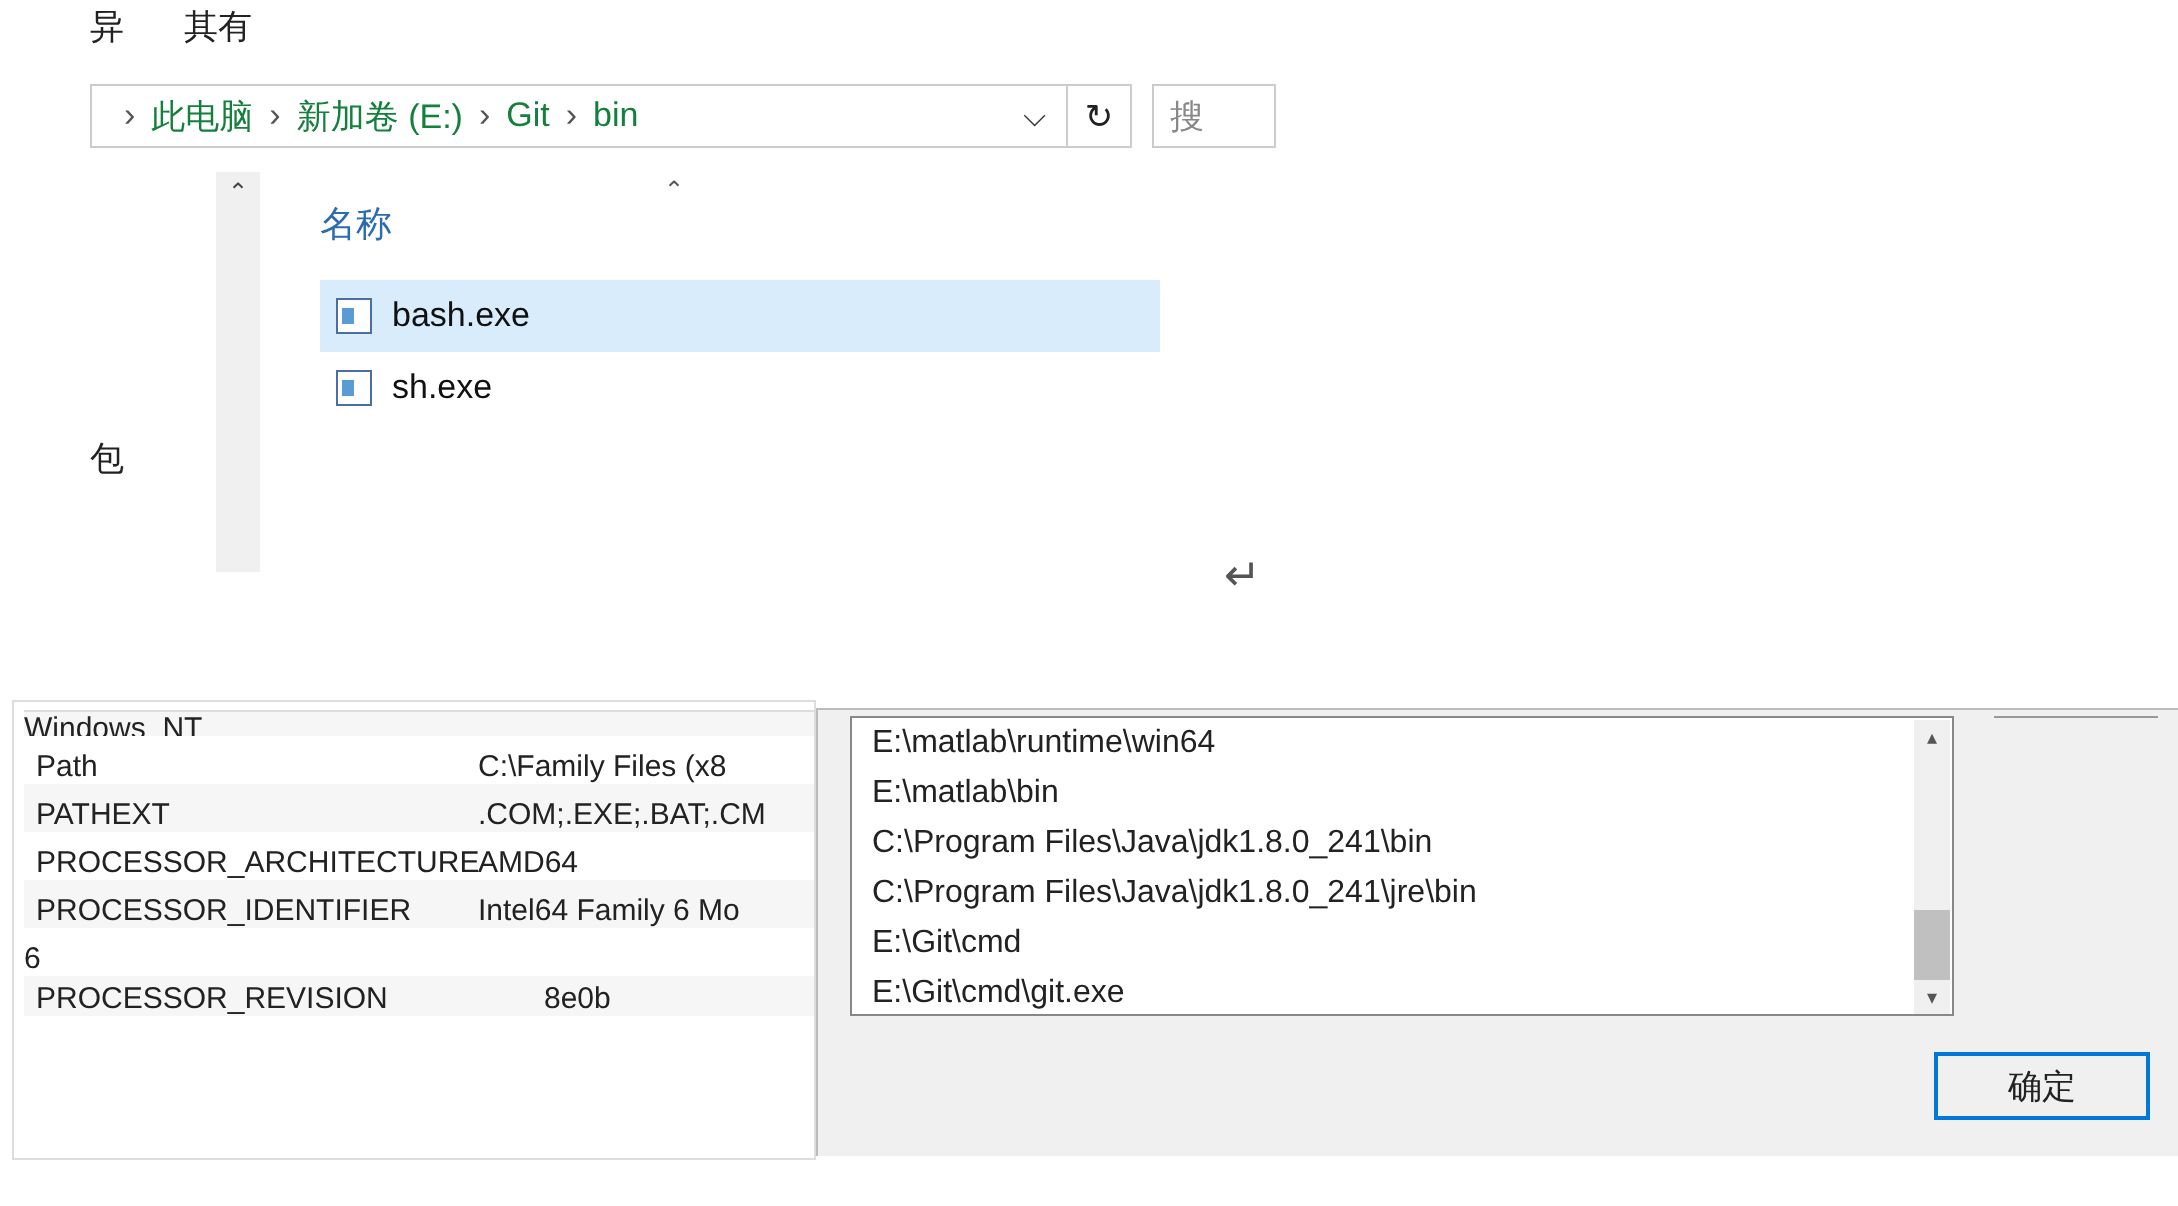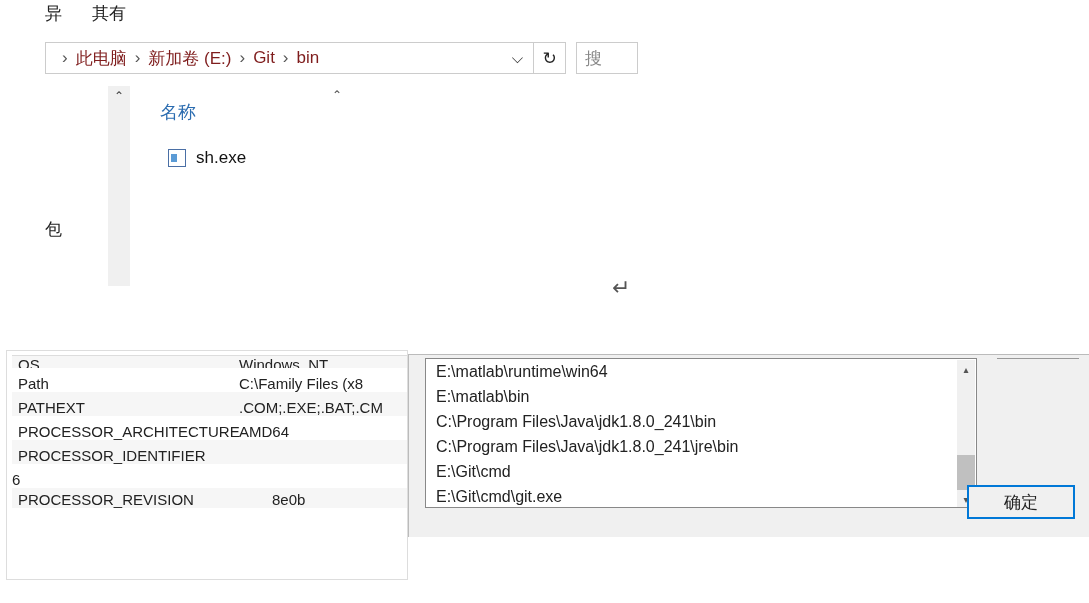--- a/index.html
+++ b/index.html
@@ -39,21 +39,21 @@
       display: flex;
       align-items: center;
       border: 1px solid #ccc;
       height: 32px;
       padding: 0 4px 0 8px;
       width: 489px;
       background: #fff;
     }
     .bc-item {
       font-size: 17px;
-      color: #7f1d1d;
+      color: #15803d;
       white-space: nowrap;
     }
     .bc-sep {
       font-size: 17px;
       color: #555;
       padding: 0 8px;
       font-family: inherit;
     }
     .bc-dropdown {
       margin-left: auto;
@@ -214,21 +214,21 @@
       white-space: nowrap;
       overflow: hidden;
     }
     
     
     .path-dialog {
       position: absolute;
       top: 354px;
       left: 408px;
       width: 681px;
-      height: 183px;
+      height: 224px;
       background: #f0f0f0;
       border-left: 1px solid #bbb;
       border-top: 1px solid #bbb;
     }
     .path-list {
       position: absolute;
       top: 3px;
       left: 16px;
       width: 552px;
       height: 150px;
@@ -346,48 +346,52 @@
   <div class="scroll-arrow">⌃</div>
 </div>
 <div class="sidebar-label">包</div>
 
 <div class="file-header">
   <span class="col-name">名称</span>
   <span class="col-sort">⌃</span>
 </div>
 
 <div class="file-list">
+  <div class="file-row selected">
+    <span class="file-icon"></span>
+    <span class="file-name">bash.exe</span>
+  </div>
   <div class="file-row">
     <span class="file-icon"></span>
     <span class="file-name">sh.exe</span>
   </div>
 </div>
 
 <div class="return-arrow">↵</div>
 
 <div class="env-container"></div>
 <div class="env-table">
   <div class="env-row alt" style="height:12px; overflow:hidden; align-items:flex-end;">
-    <span class="env-key" style="position:relative; top:5px;">OS</span>
     <span class="env-val" style="position:relative; top:5px;">Windows_NT</span>
   </div>
   <div class="env-row">
     <span class="env-key">Path</span>
     <span class="env-val">C:\Family Files (x8</span>
   </div>
   <div class="env-row alt">
     <span class="env-key">PATHEXT</span>
     <span class="env-val">.COM;.EXE;.BAT;.CM</span>
   </div>
   <div class="env-row">
     <span class="env-key">PROCESSOR_ARCHITECTURE</span>
     <span class="env-val">AMD64</span>
   </div>
   <div class="env-row alt">
     <span class="env-key">PROCESSOR_IDENTIFIER</span>
+    <span class="env-val">Intel64 Family 6 Mo</span>
   </div>
   <div class="env-row">
     <span class="env-val">6</span>
   </div>
   <div class="env-row alt" style="height:20px; overflow:hidden;gap:33px;">
     <span class="env-key">PROCESSOR_REVISION</span>
     <span class="env-val">8e0b</span>
   </div>
 </div>
 

